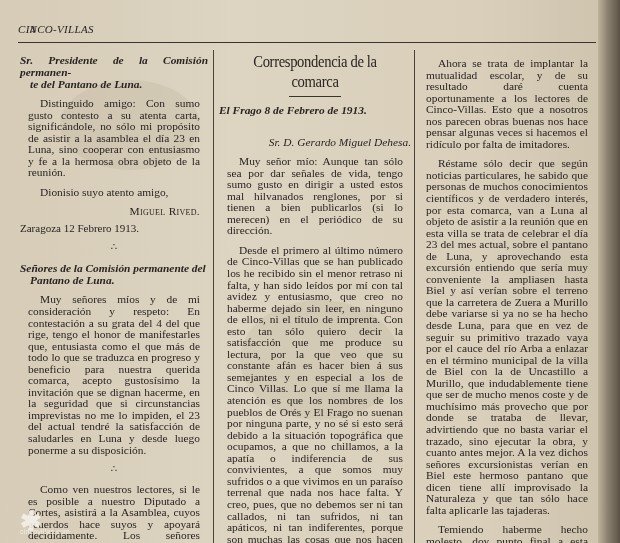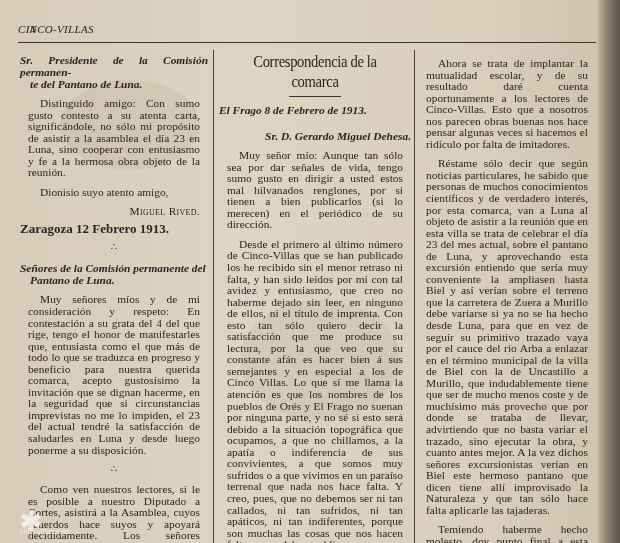--- a/index.html
+++ b/index.html
@@ -33,30 +33,30 @@
   .col1 { left: 20px; width: 188px; }
   .col2 { left: 219px; width: 192px; }
   .col3 { left: 418px; width: 178px; }
   .vrule { position: absolute; top: 50px; width: 1px; height: 493px; background: #4a4238; }
   .vrule.a { left: 213px; }
   .vrule.b { left: 414px; }
   .heading-it { font-style: italic; font-weight: bold; margin: 4px 0 6px 0; line-height: 12px; }
   .heading-it .indent { display: block; padding-left: 10px; }
   p { margin: 8px; text-indent: 12px; }
   .sig { text-align: right; font-variant: small-caps; margin: 2px 0 0 0; padding-right: 8px; letter-spacing: 0.3px; }
-  .date { font-size: 13px; font-weight: bold; margin: 5px 0 0 0; }
+  .date { font-size: 11px; font-weight: normal; margin: 5px 0 0 0; }
   .asterism { text-align: center; font-size: 10px; line-height: 10px; margin: 8px 0 10px 0; }
   .section-title {
     font-family: "Liberation Serif", "DejaVu Serif", serif;
     font-size: 17px; text-align: center; letter-spacing: -0.4px; transform: scaleX(0.86);
     transform-origin: center; margin: 2px 0 4px 0; line-height: 20px;
   }
   .title-rule { width: 52px; height: 1px; background: #3b342c; margin: 2px auto 8px auto; }
-  .dateline { font-style: italic; font-weight: bold; margin: 0 0 14px 0; }
-  .addressee { font-style: italic; font-weight: bold; text-align: right; margin: 0 0 3px 0; }
+  .dateline { font-style: italic; font-weight: bold; margin: 0 0 20px 0; }
+  .addressee { font-style: italic; font-weight: normal; text-align: right; margin: 0 0 3px 0; }
   .watermark {
     position: absolute; left: 20px; top: 512px; color: #f4f1ea; opacity: 0.9;
     font-family: "Liberation Sans", sans-serif;
   }
   .watermark .star { font-size: 26px; line-height: 18px; font-weight: bold; }
   .watermark .wm-text { font-size: 7px; letter-spacing: 0.2px; margin-top: -2px; }
   .spot { position: absolute; border-radius: 50%; background: rgba(120,100,70,0.08); }
 </style>
 </head>
 <body>

